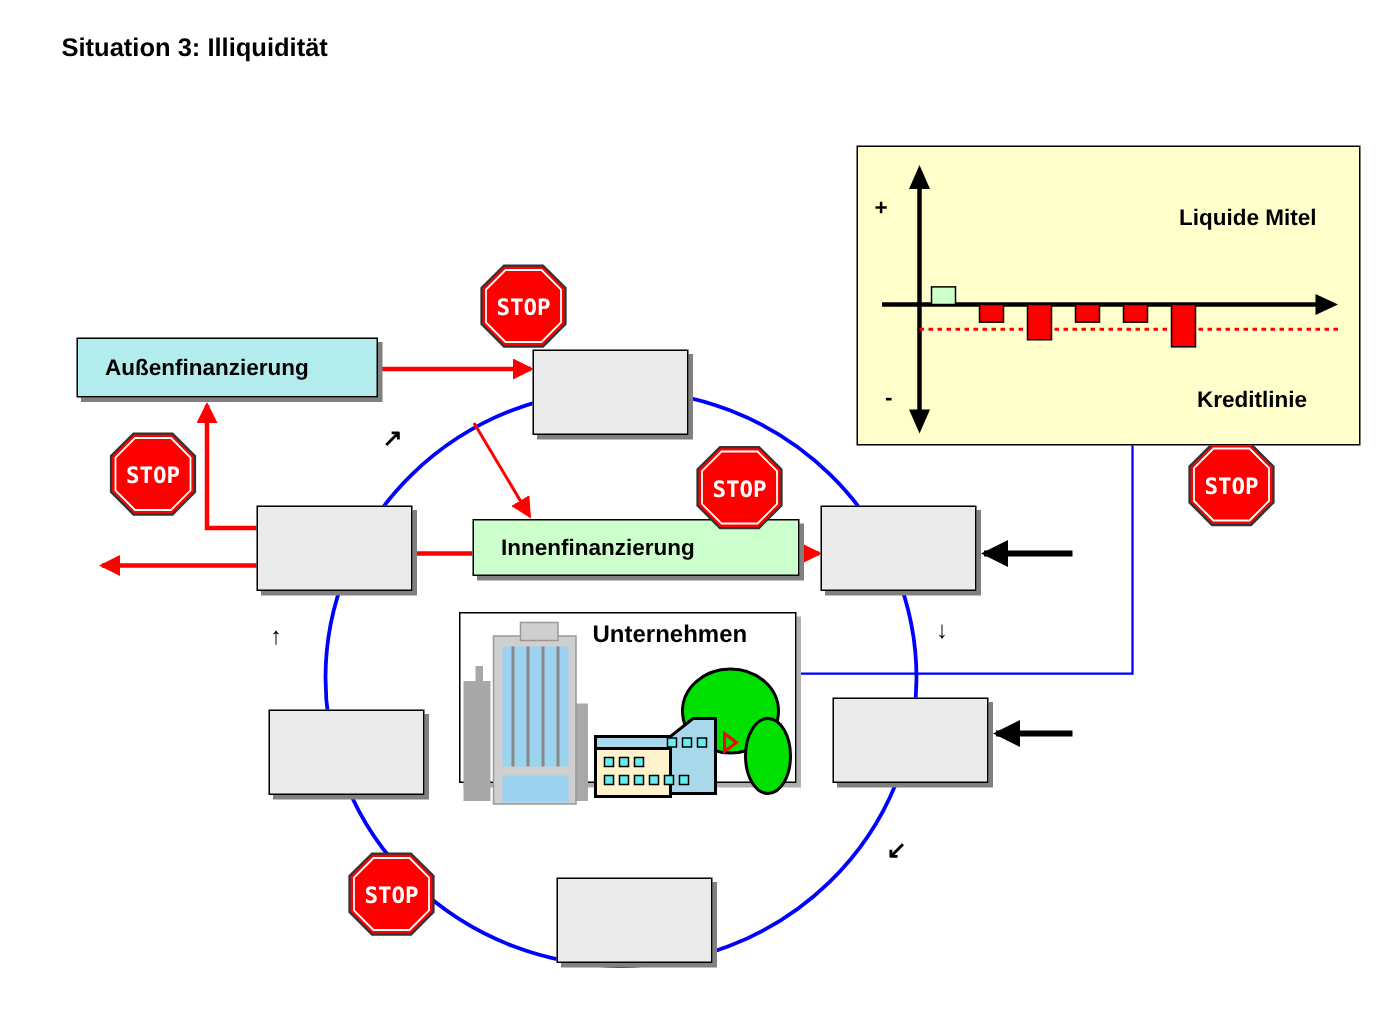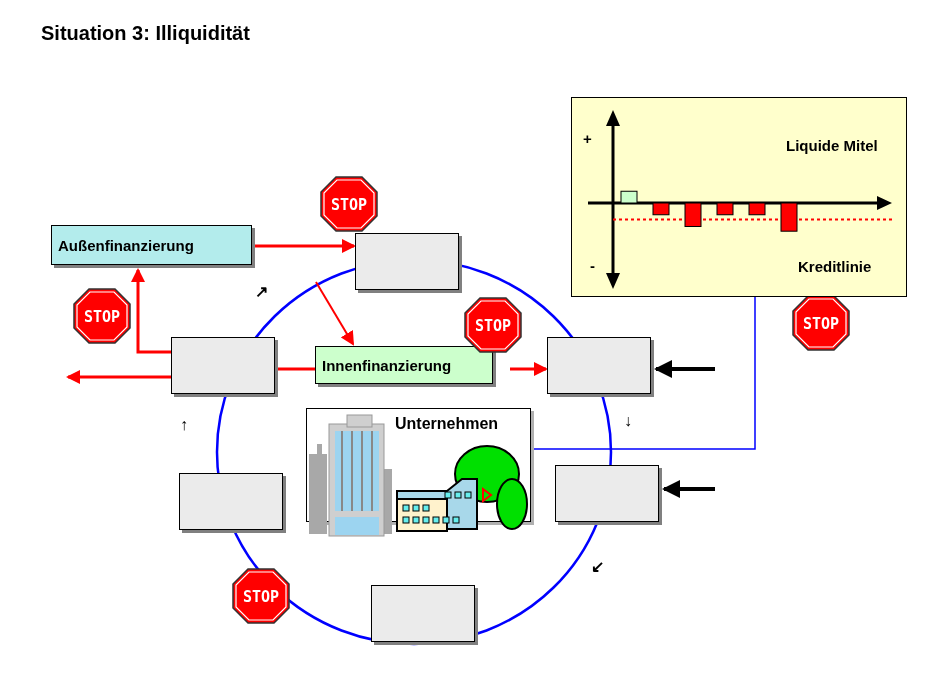--- a/index.html
+++ b/index.html
@@ -1,24 +1,24 @@
 <!DOCTYPE html>
 <html><head>
 <meta charset="utf-8">
 <style>
   html, body { margin:0; padding:0; background:#ffffff; }
   body { width:928px; height:688px; position:relative; overflow:hidden;
          font-family:"Liberation Sans", sans-serif; }
-  #page-title { position:absolute; left:41px; top:22px; font-size:20px; font-weight:bold; color:#000; }
+  #page-title { position:absolute; left:41px; top:22px; font-size:17px; font-weight:bold; color:#000; }
   svg#diagram { position:absolute; left:0; top:0; }
   .box { position:absolute; background:#ebebeb; border:1px solid #000; box-shadow:3px 3px 0 #808080; box-sizing:border-box; }
   .label-box { position:absolute; border:1px solid #000; box-shadow:3px 3px 0 #808080; box-sizing:border-box;
-               font-weight:bold; font-size:15px; color:#000; display:flex; align-items:center; padding-left:6px; }
+               font-weight:bold; font-size:15px; color:#000; display:flex; align-items:center; padding-left:18px; }
   #aussen { left:51px; top:225px; width:201px; height:40px; background:#b3ecec; }
-  #innen { left:315px; top:346px; width:178px; height:38px; background:#ccffcc; }
+  #innen { left:315px; top:346px; width:218px; height:38px; background:#ccffcc; }
   .stop { position:absolute; width:60px; height:58px; }
   #chart-panel { position:absolute; left:571px; top:97px; width:336px; height:200px; background:#ffffcc;
                  border:1px solid #000; box-sizing:border-box; }
   .chart-text { position:absolute; font-weight:bold; font-size:15px; color:#000; }
   #company { position:absolute; left:306px; top:408px; width:225px; height:114px; background:#fff;
              border:1px solid #000; box-shadow:3px 3px 0 #b0b0b0; box-sizing:border-box; }
   #company-label { position:absolute; left:88px; top:6px; font-weight:bold; font-size:16px; color:#000; }
   .small-arrow { position:absolute; font-size:16px; font-weight:bold; color:#000; }
 </style>
 </head>

